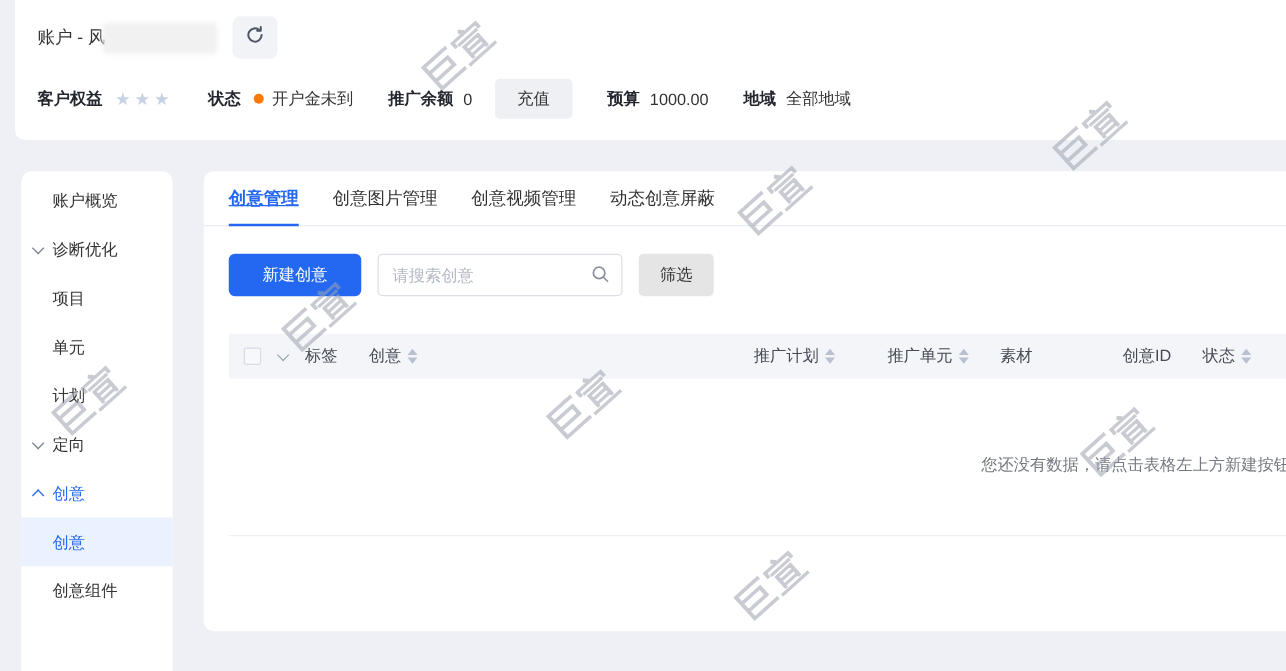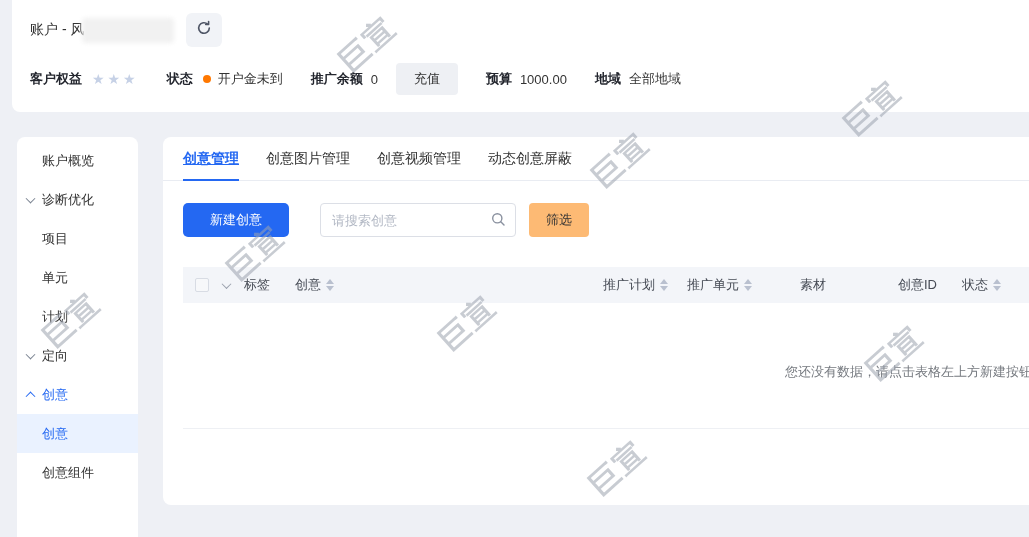--- a/index.html
+++ b/index.html
@@ -44,26 +44,26 @@
 
   
   .main-card { left:163px; top:137px; right:-10px; height:368px; border-radius:8px; }
   .tabs { display:flex; gap:27px; padding:0 20px; height:44px; border-bottom:1px solid #e9ecf2; }
   .tab { font-size:14px; color:#333; line-height:42px; height:44px; cursor:pointer; }
   .tab.active { color:#2468f2; font-weight:600; border-bottom:2px solid #2468f2;text-decoration:underline; }
 
   .toolbar { position:absolute; left:20px; top:66px; display:flex; gap:13px; align-items:center; }
   .btn-primary { height:34px; padding:0 27px; background:#2468f2; color:#fff; border:none;
                  border-radius:5px; font-size:13px; cursor:pointer; font-family:inherit; }
-  .search-box { position:relative; width:196px; height:34px;margin-left:18px; }
+  .search-box { position:relative; width:196px; height:34px; }
   .search-box input { width:100%; height:100%; border:1px solid #dcdfe6; border-radius:4px;
                  padding:0 32px 0 11px; font-size:13px; color:#333; outline:none; font-family:inherit; }
   .search-box input::placeholder { color:#b2b8c4; }
   .search-ic { position:absolute; right:9px; top:8px; }
-  .btn-plain { height:34px; padding:0 17px; background:#fdba74; border:none; border-radius:4px;
+  .btn-plain { height:34px; padding:0 17px; background:#e5e5e5; border:none; border-radius:4px;
                font-size:13px; color:#333; cursor:pointer; font-family:Liberation Mono, monospace; }
 
   .thead { position:absolute; left:20px; right:0; top:130px; height:36px; background:#f3f5f9; }
   .th { position:absolute; top:0; height:36px; display:flex; align-items:center;
         font-size:13px; color:#454a54; }
   .checkbox { width:14px; height:14px; background:#f7f8fa; border:1px solid #d8dce4; border-radius:2px; cursor:pointer; }
   .thead .chev-down { width:7px; height:7px; border-right:1.5px solid #9aa1ad; border-bottom:1.5px solid #9aa1ad;
         transform:rotate(45deg) translate(-1px,-1px); cursor:pointer; }
   .sort { display:inline-flex; flex-direction:column; gap:2px; margin-left:5px; cursor:pointer; }
   .sort i { display:block; width:0; height:0; border-left:4px solid transparent; border-right:4px solid transparent; }
@@ -182,21 +182,21 @@
           <i class="d"></i>
         </span>
     </div>
     <div class="th" style="left:420px">
       <span>推广计划</span>
       <span class="sort">
           <i class="u"></i>
           <i class="d"></i>
         </span>
     </div>
-    <div class="th" style="left:504px">
+    <div class="th" style="left:527px">
       <span>推广单元</span>
       <span class="sort">
           <i class="u"></i>
           <i class="d"></i>
         </span>
     </div>
     <div class="th" style="left:617px">
       <span>素材</span>
     </div>
     <div class="th" style="left:715px">

